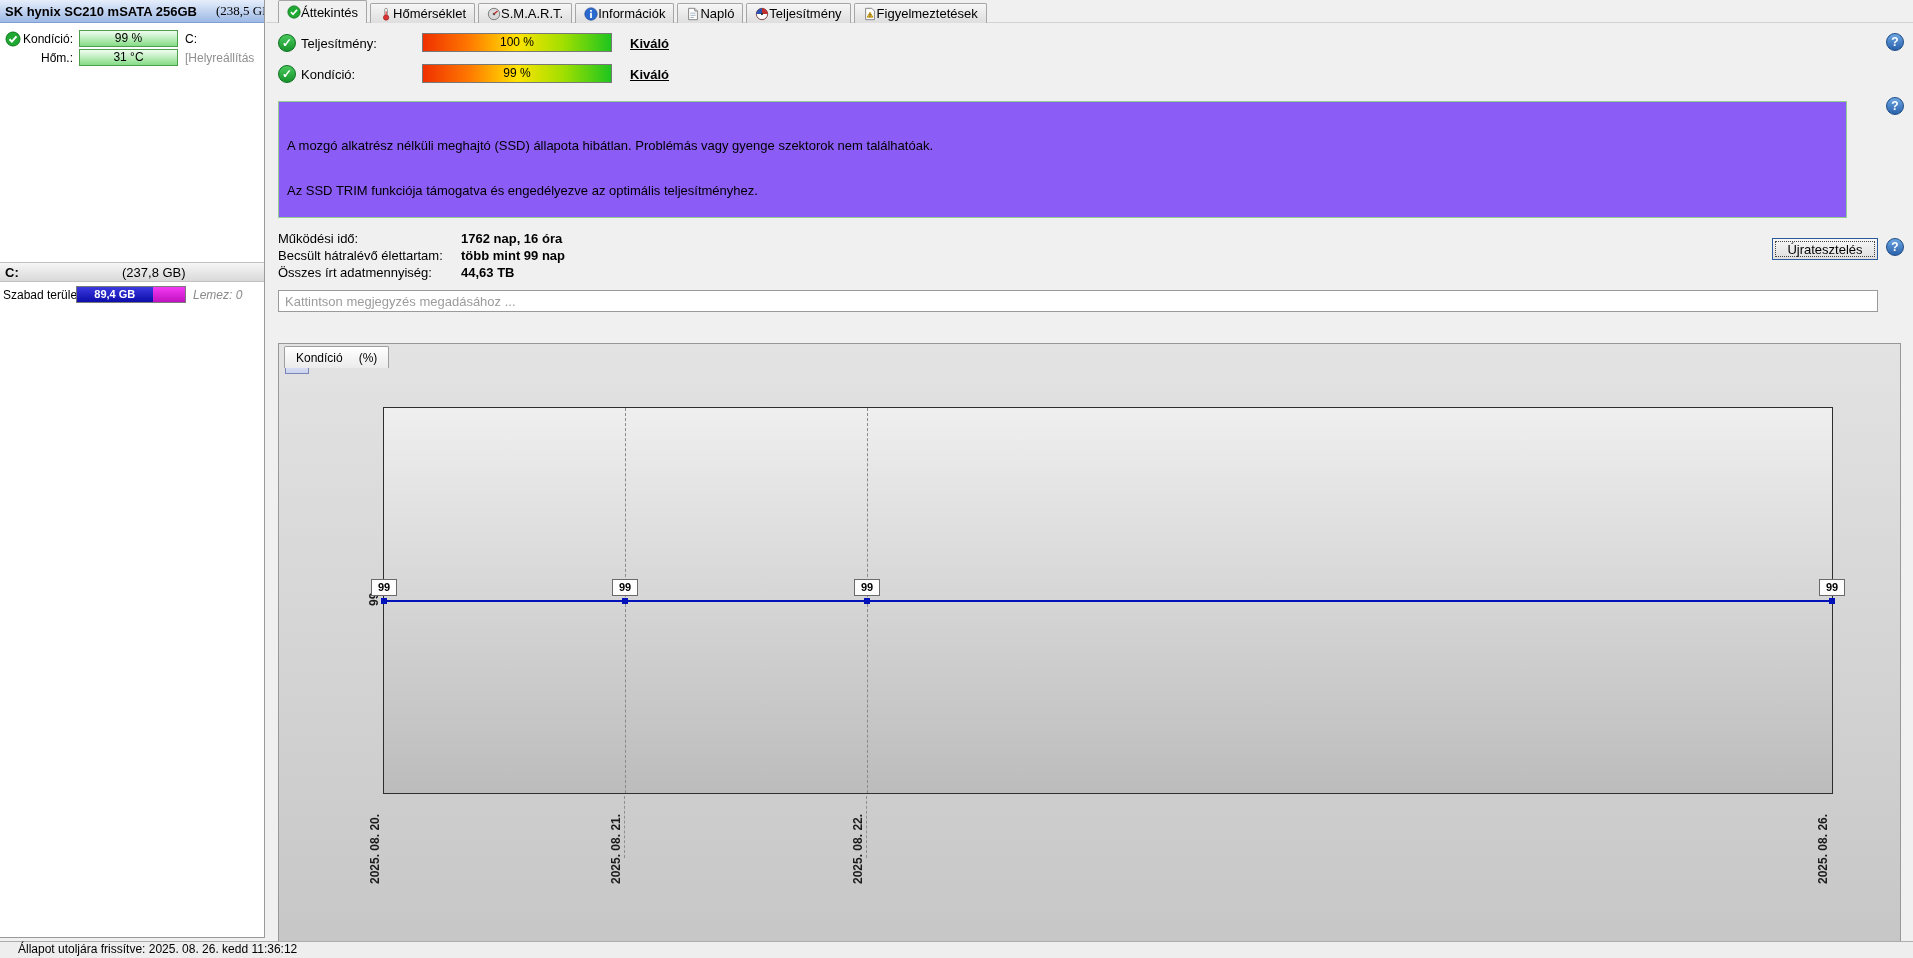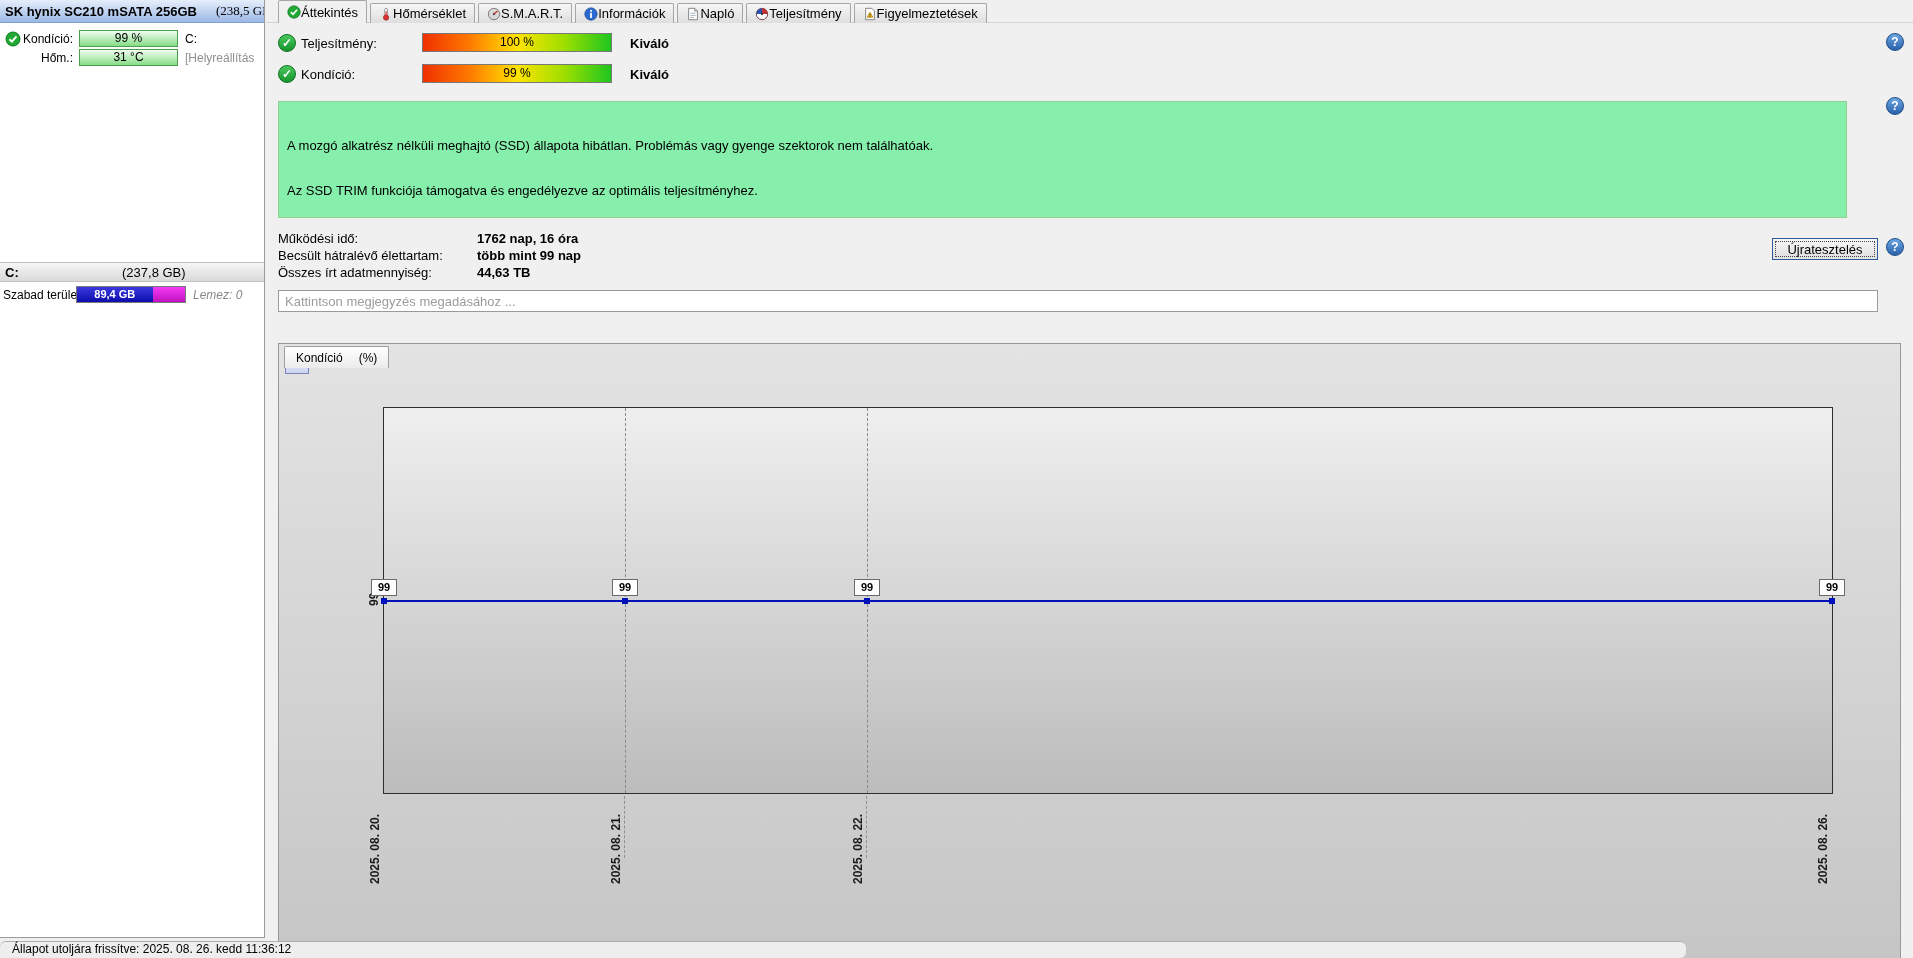--- a/index.html
+++ b/index.html
@@ -81,42 +81,42 @@
     background:linear-gradient(#49c95d,#16942b); border:1px solid #0c6e1e;
     color:#fff; font-size:12px; font-weight:bold; text-align:center; line-height:17px;
   }
   .check-badge::after { content:"✓"; }
   .meter-lbl { position:absolute; left:23px; top:3px; }
   .meter {
     position:absolute; left:144px; top:0; width:190px; height:19px;
     border:1px solid #787878; text-align:center; font-size:12px; line-height:17px;
     background:linear-gradient(to right,#ef3000 0%,#ff7a00 25%,#ffe300 50%,#9fdf00 75%,#1fc51f 100%);
   }
-  .meter-rating { position:absolute; left:352px; top:3px; font-weight:bold; }
+  .meter-rating { position:absolute; left:352px; top:3px; font-weight:bold;text-decoration:underline; }
   .help {
     position:absolute; width:18px; height:18px; border-radius:50%;
     background:linear-gradient(#6ca6e2,#2a62ac); border:1px solid #1d4a85;
     color:#fff; font-weight:bold; font-size:12px; text-align:center; line-height:16px;
     cursor:pointer;
   }
   .help::after { content:"?"; }
   .help.h1 { left:1886px; top:33px; }
   .help.h2 { left:1886px; top:97px; }
   .help.h3 { left:1886px; top:238px; }
   
   .statusbox {
     position:absolute; left:278px; top:101px; width:1569px; height:117px;
-    background:#86efac; border:1px solid #93cf93;
+    background:#8b5cf6; border:1px solid #93cf93;
     padding:6px 8px; line-height:15px; white-space:pre-wrap; overflow:hidden;
   }
   
   .infoblock { position:absolute; left:278px; top:230px; }
   .info-row { display:flex; line-height:17px; }
   .info-label { width:183px; }
-  .info-value { font-weight:bold;margin-left:16px; }
+  .info-value { font-weight:bold; }
   .retest {
     position:absolute; left:1772px; top:238px; width:106px; height:22px;
     background:linear-gradient(#f7f7f7,#dfdfdf); border:1px solid #2c5a9c;
     font-family:inherit; font-size:13px; text-align:center;
     outline:1px dotted #444; outline-offset:-4px; cursor:pointer;
   }
   .comment {
     position:absolute; left:278px; top:290px; width:1600px; height:22px;
     border:1px solid #9a9a9a; background:#fff; padding:0 6px;
     font-family:inherit; font-size:13px; color:#000;
@@ -159,23 +159,23 @@
     position:absolute; white-space:nowrap; font-size:12px; color:#1a1a1a;
     transform:rotate(-90deg); transform-origin:0 0; top:88px;
   }
   .stub { position:absolute; top:0; height:62px; width:0; border-left:1px dashed #8f8f8f; }
   .y-label {
     position:absolute; left:88px; top:262px; font-size:12px; color:#1a1a1a;
     transform:rotate(-90deg); transform-origin:0 0; white-space:nowrap;
   }
   
   .statusbar {
-    position:absolute; left:0; top:941px; width:1686px; height:17px;
+    position:absolute; left:0; top:941px; width:1913px; height:17px;
     background:#eeeeee; border-top:1px solid #adadad;
-    font-size:12px; line-height:15px; padding:0 12px;border-radius:6px;
+    font-size:12px; line-height:15px; padding:0 18px;
   }
 </style>
 </head>
 <body>
 
 <div class="sidebar">
   <div class="drive-header">
     <span class="drive-name">SK hynix SC210 mSATA 256GB</span>
     <span class="drive-size">(238,5 GB)</span>
 

